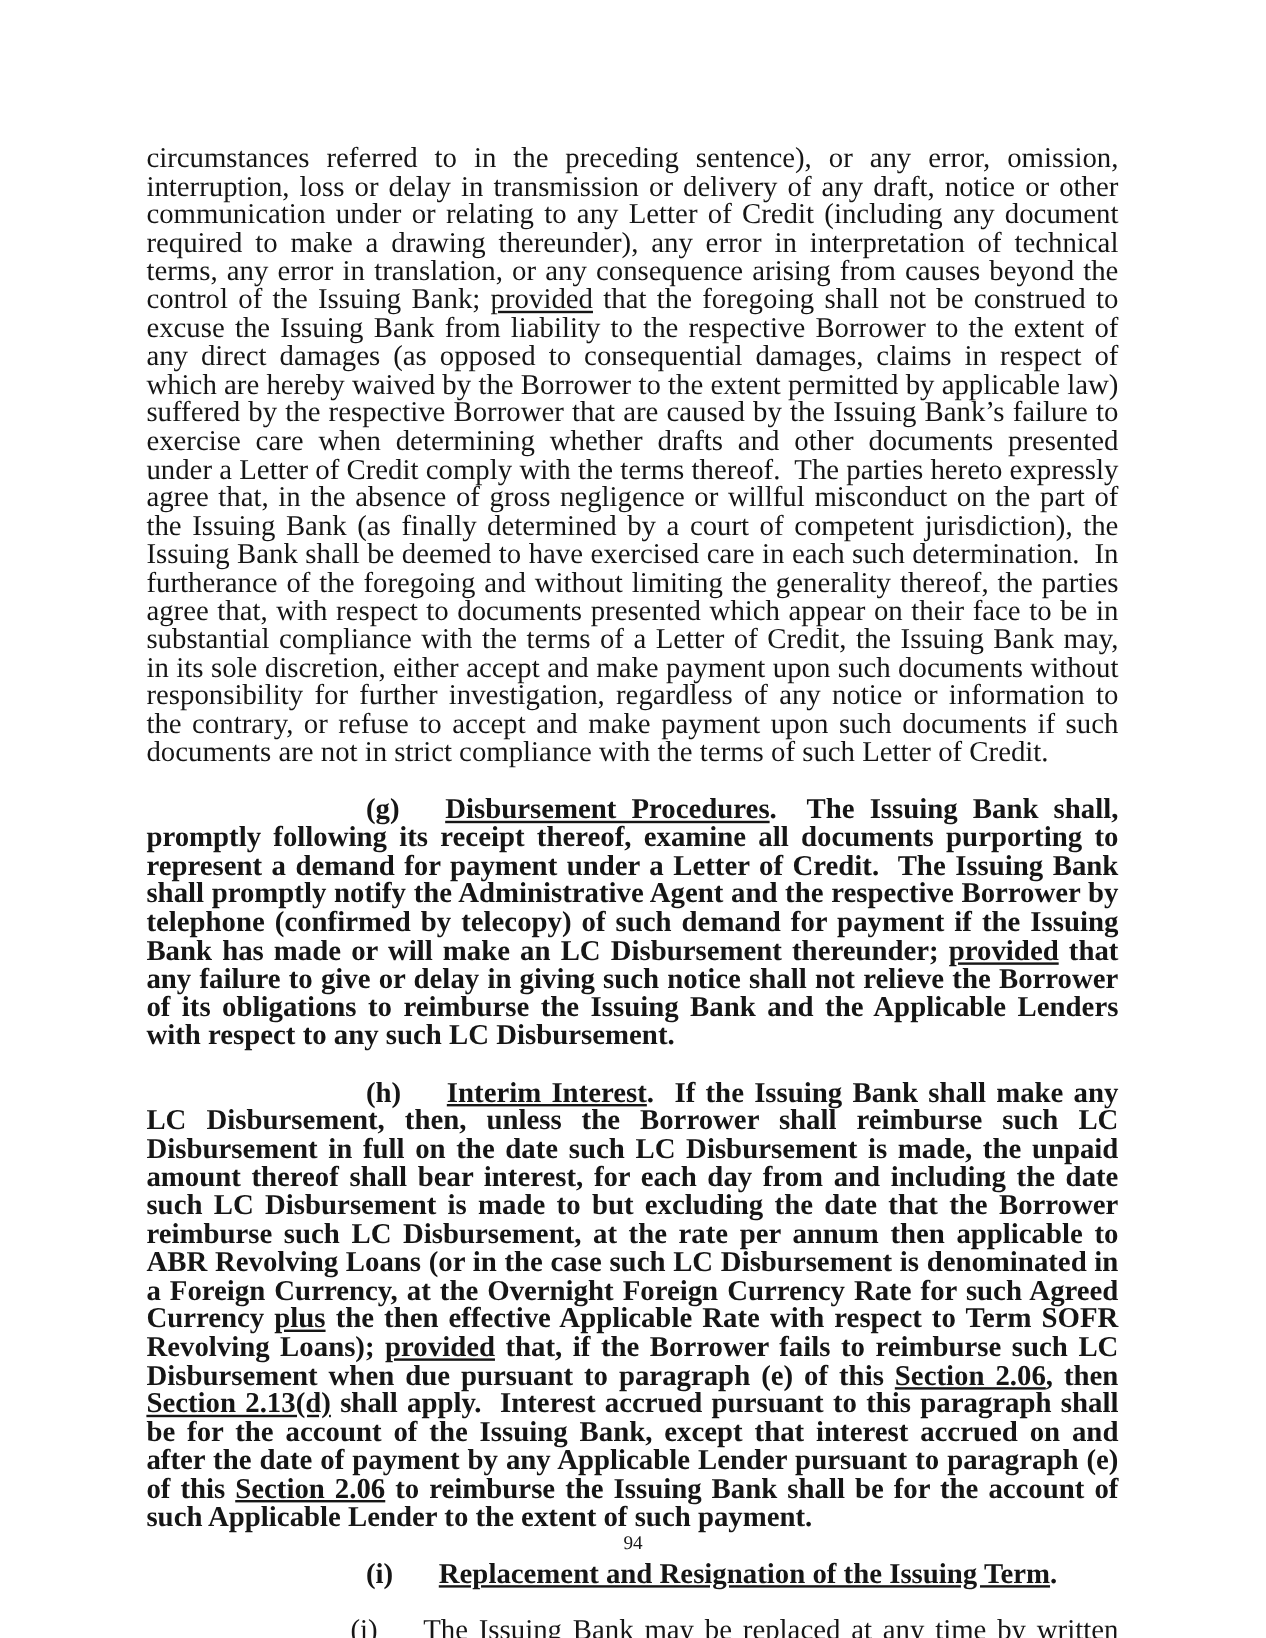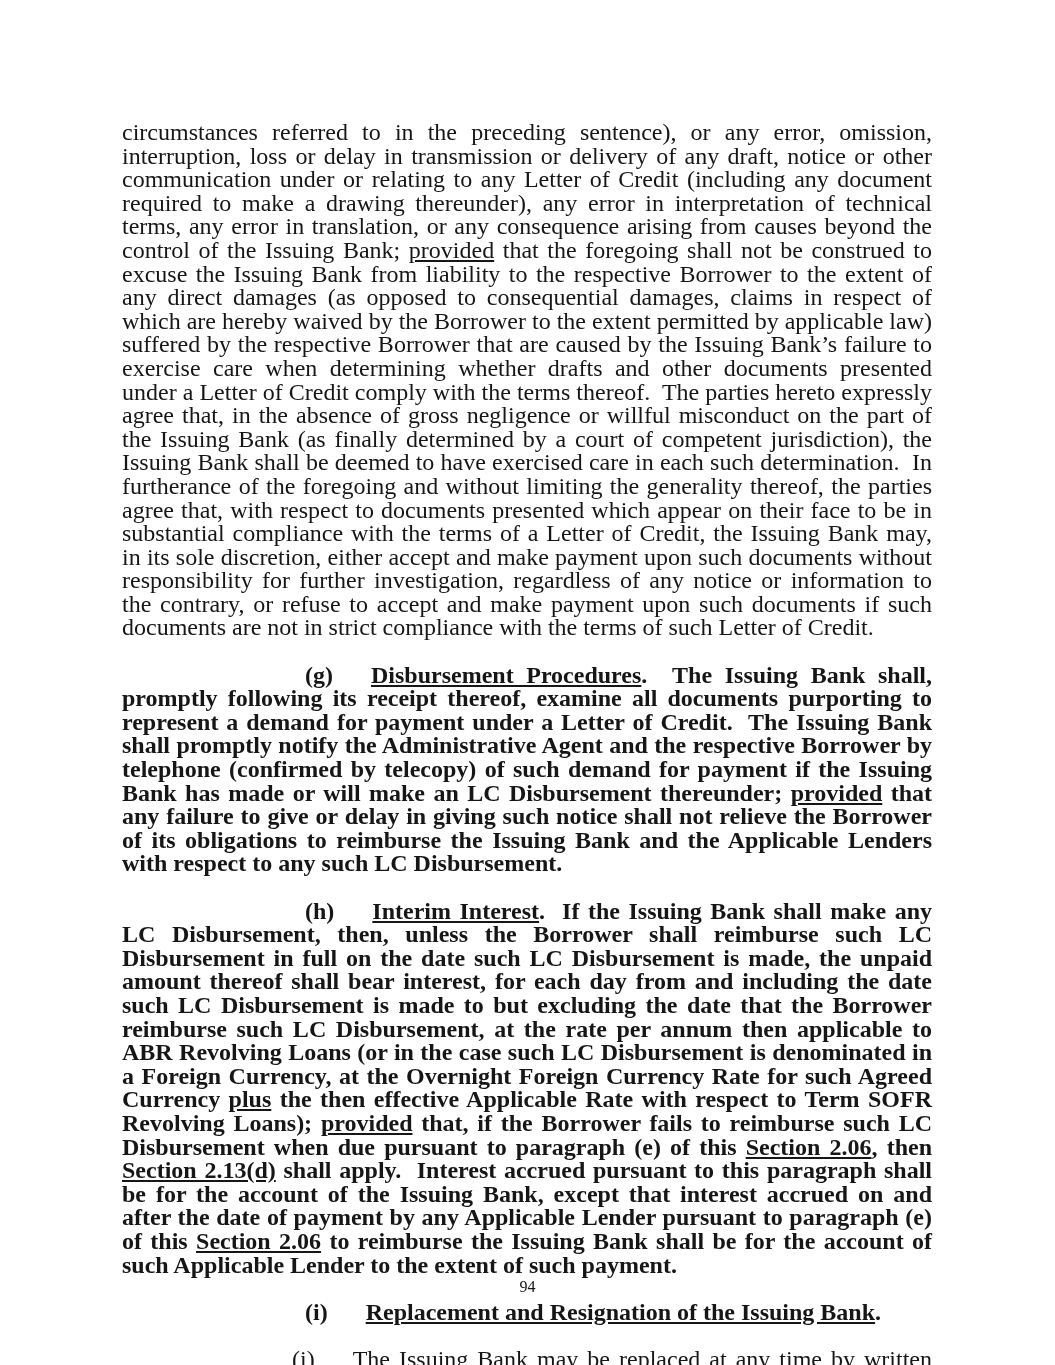--- a/index.html
+++ b/index.html
@@ -25,17 +25,17 @@
   }
 </style>
 </head>
 <body>
 
 <div class="page">
   <div class="body-text" id="doc-body">
       <p class="para"><span>circumstances referred to in the preceding sentence), or any error, omission, interruption, loss or delay in transmission or delivery of any draft, notice or other communication under or relating to any Letter of Credit (including any document required to make a drawing thereunder), any error in interpretation of technical terms, any error in translation, or any consequence arising from causes beyond the control of the Issuing Bank; </span><span class="u">provided</span><span> that the foregoing shall not be construed to excuse the Issuing Bank from liability to the respective Borrower to the extent of any direct damages (as opposed to consequential damages, claims in respect of which are hereby waived by the Borrower to the extent permitted by applicable law) suffered by the respective Borrower that are caused by the Issuing Bank’s failure to exercise care when determining whether drafts and other documents presented under a Letter of Credit comply with the terms thereof.  The parties hereto expressly agree that, in the absence of gross negligence or willful misconduct on the part of the Issuing Bank (as finally determined by a court of competent jurisdiction), the Issuing Bank shall be deemed to have exercised care in each such determination.  In furtherance of the foregoing and without limiting the generality thereof, the parties agree that, with respect to documents presented which appear on their face to be in substantial compliance with the terms of a Letter of Credit, the Issuing Bank may, in its sole discretion, either accept and make payment upon such documents without responsibility for further investigation, regardless of any notice or information to the contrary, or refuse to accept and make payment upon such documents if such documents are not in strict compliance with the terms of such Letter of Credit.</span></p>
       <p class="para lettered"><span>(g)</span><span class="tab"></span><span class="u">Disbursement Procedures</span><span>.  The Issuing Bank shall, promptly following its receipt thereof, examine all documents purporting to represent a demand for payment under a Letter of Credit.  The Issuing Bank shall promptly notify the Administrative Agent and the respective Borrower by telephone (confirmed by telecopy) of such demand for payment if the Issuing Bank has made or will make an LC Disbursement thereunder; </span><span class="u">provided</span><span> that any failure to give or delay in giving such notice shall not relieve the Borrower of its obligations to reimburse the Issuing Bank and the Applicable Lenders with respect to any such LC Disbursement.</span></p>
       <p class="para lettered"><span>(h)</span><span class="tab"></span><span class="u">Interim Interest</span><span>.  If the Issuing Bank shall make any LC Disbursement, then, unless the Borrower shall reimburse such LC Disbursement in full on the date such LC Disbursement is made, the unpaid amount thereof shall bear interest, for each day from and including the date such LC Disbursement is made to but excluding the date that the Borrower reimburse such LC Disbursement, at the rate per annum then applicable to ABR Revolving Loans (or in the case such LC Disbursement is denominated in a Foreign Currency, at the Overnight Foreign Currency Rate for such Agreed Currency </span><span class="u">plus</span><span> the then effective Applicable Rate with respect to Term SOFR Revolving Loans); </span><span class="u">provided</span><span> that, if the Borrower fails to reimburse such LC Disbursement when due pursuant to paragraph (e) of this </span><span class="u">Section 2.06</span><span>, then </span><span class="u">Section 2.13(d)</span><span> shall apply.  Interest accrued pursuant to this paragraph shall be for the account of the Issuing Bank, except that interest accrued on and after the date of payment by any Applicable Lender pursuant to paragraph (e) of this </span><span class="u">Section 2.06</span><span> to reimburse the Issuing Bank shall be for the account of such Applicable Lender to the extent of such payment.</span></p>
-      <p class="para heading"><span>(i)</span><span class="tab"></span><span class="u">Replacement and Resignation of the Issuing Bank</span><span>.</span></p>
+      <p class="para heading"><span>(i)</span><span class="tab"></span><span class="u">Replacement and Resignation of the Issuing Term</span><span>.</span></p>
       <p class="para sub"><span>(i)</span><span class="tab"></span><span>The Issuing Bank may be replaced at any time by written agreement among the Borrower, the Administrative Agent, the replaced Issuing Bank and the successor Issuing Bank.  The Administrative Agent shall notify the Revolving Lenders</span></p>
     </div>
   <div class="footer">94</div>
 </div>
 
 </body></html>

